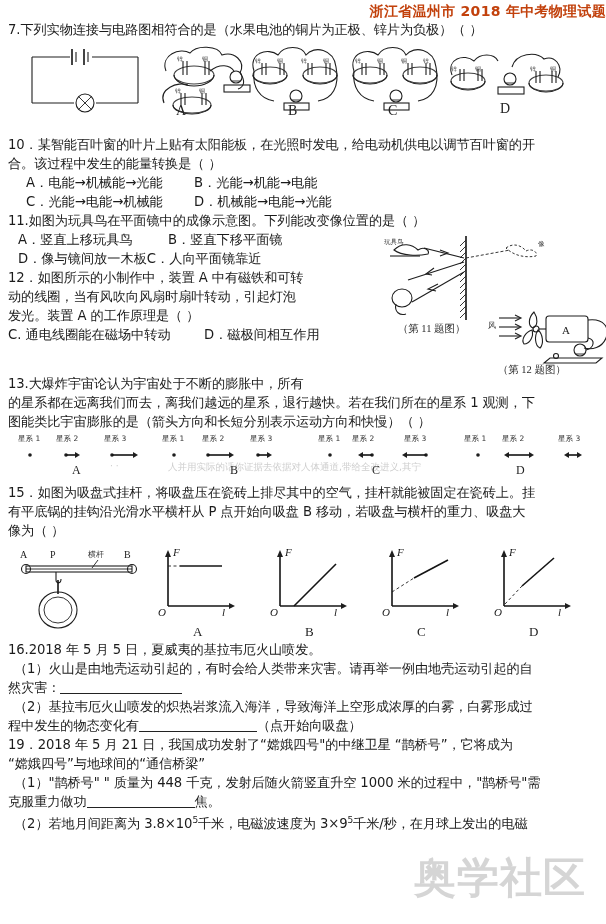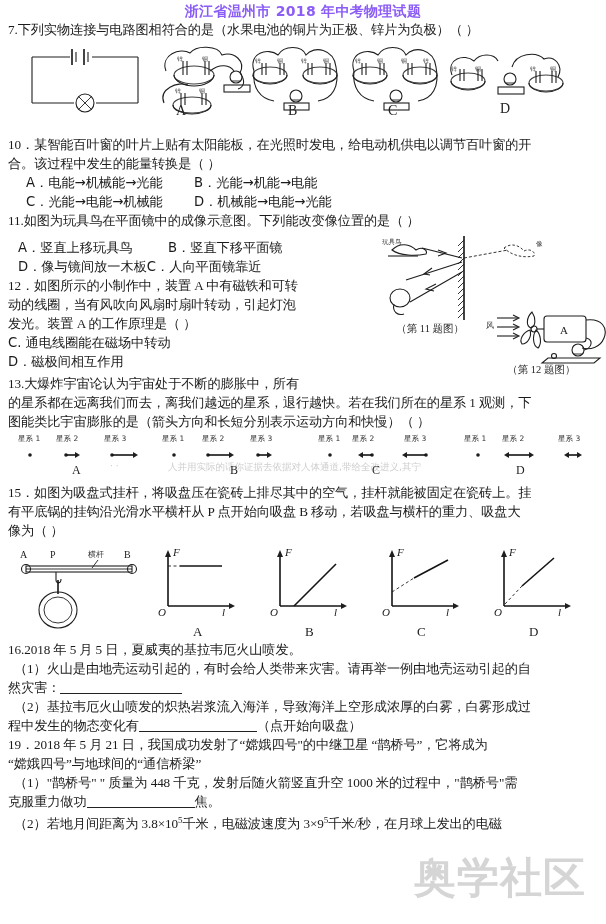--- a/index.html
+++ b/index.html
@@ -17,55 +17,54 @@
   }
   .page {
     position: relative;
     width: 606px; height: 924px;
     padding: 0;
     background: #fff;
   }
 
   
   .title {
-    text-align: center;
+    text-align: right;
     font-size: 14px;
     font-weight: bold;
     letter-spacing: 0.3px;
     padding-top: 2px;
     line-height: 18px;
-    color: #8b5cf6;
+    color: #c2410c;
   }
   .qline {
     font-size: 13.2px;
     line-height: 19px;
     color: #1b1b1b;
     letter-spacing: -0.1px;
-    font-family: Liberation Serif, serif;
   }
   .qblock { padding: 0 6px 0 8px; }
   .opt-row {
     font-size: 13.2px;
     line-height: 19px;
     display: flex;
     padding-left: 18px;
   }
   .opt-row .opt { white-space: nowrap; }
   .opt-a { width: 168px; }
   .opt-c { width: 168px; }
   .sub { padding-left: 6px; }
   .blank-line {
     display: inline-block;
     border-bottom: 1.3px solid #222;
     vertical-align: -2px;
   }
   sup { font-size: 9px; vertical-align: super; }
 
   
-  .row { display: flex; align-items: center; gap: 40px; }
+  .row { display: flex; align-items: flex-start; gap: 40px; }
 
   
   #q7-figs { height: 78px; position: relative; margin-top: 2px; }
   .fruit-fig { position: absolute; top: 0; }
   .fig-letter {
     position: absolute;
     font-family: "Liberation Serif", serif;
     font-size: 14px;
     color: #222;
   }
@@ -277,21 +276,21 @@
       </div>
       <div class="opt-row" style="padding-left:10px;">
         <span class="opt">D．像与镜间放一木板</span>
         <span class="opt" style="width:150px;">C．人向平面镜靠近</span>
       </div>
 
       <div class="qline">12．如图所示的小制作中，装置 A 中有磁铁和可转</div>
       <div class="qline">动的线圈，当有风吹向风扇时扇叶转动，引起灯泡</div>
       <div class="qline">发光。装置 A 的工作原理是（        ）</div>
 
-      <div class="opt-row" style="padding-left:0px;flex-direction:column;">
+      <div class="opt-row" style="padding-left:0px;">
         <span class="opt" style="width:196px;">C. 通电线圈能在磁场中转动</span>
         <span class="opt">D．磁极间相互作用</span>
       </div>
     </div>
 
     <div style="width:262px; position:relative; height:148px;">
 
       <div style="position:absolute; left:8px; top:2px;">
         <svg width="190" height="92" viewBox="0 0 190 92">
 
@@ -361,21 +360,21 @@
           <path class="ink" d="M100 32 C108 34 106 42 98 44"></path>
 
           <circle class="ink" cx="92" cy="44" r="6"></circle>
           <path class="ink-thin" d="M88 48 H96"></path>
 
           <path class="ink" d="M62 52 H114 L108 57 H56 Z" fill="#e2e2e2"></path>
           <circle class="ink" cx="68" cy="50" r="2.5" fill="#666"></circle>
         </svg>
       </div>
 
-      <div style="position:absolute; left:149px; top:133px; font-size:10.5px; font-family:'Liberation Serif',serif; color:#2a2a2a;">（第 12 题图）</div>
+      <div style="position:absolute; left:138px; top:133px; font-size:10.5px; font-family:'Liberation Serif',serif; color:#2a2a2a;">（第 12 题图）</div>
     </div>
   </div>
 
   <div class="qblock" style="margin-top:-4px;">
     <div class="qline">13.大爆炸宇宙论认为宇宙处于不断的膨胀中，所有</div>
     <div class="qline">的星系都在远离我们而去，离我们越远的星系，退行越快。若在我们所在的星系 1 观测，下</div>
     <div class="qline">图能类比宇宙膨胀的是（箭头方向和长短分别表示运动方向和快慢）（        ）</div>
   </div>
 
   <div id="q13-opts">

